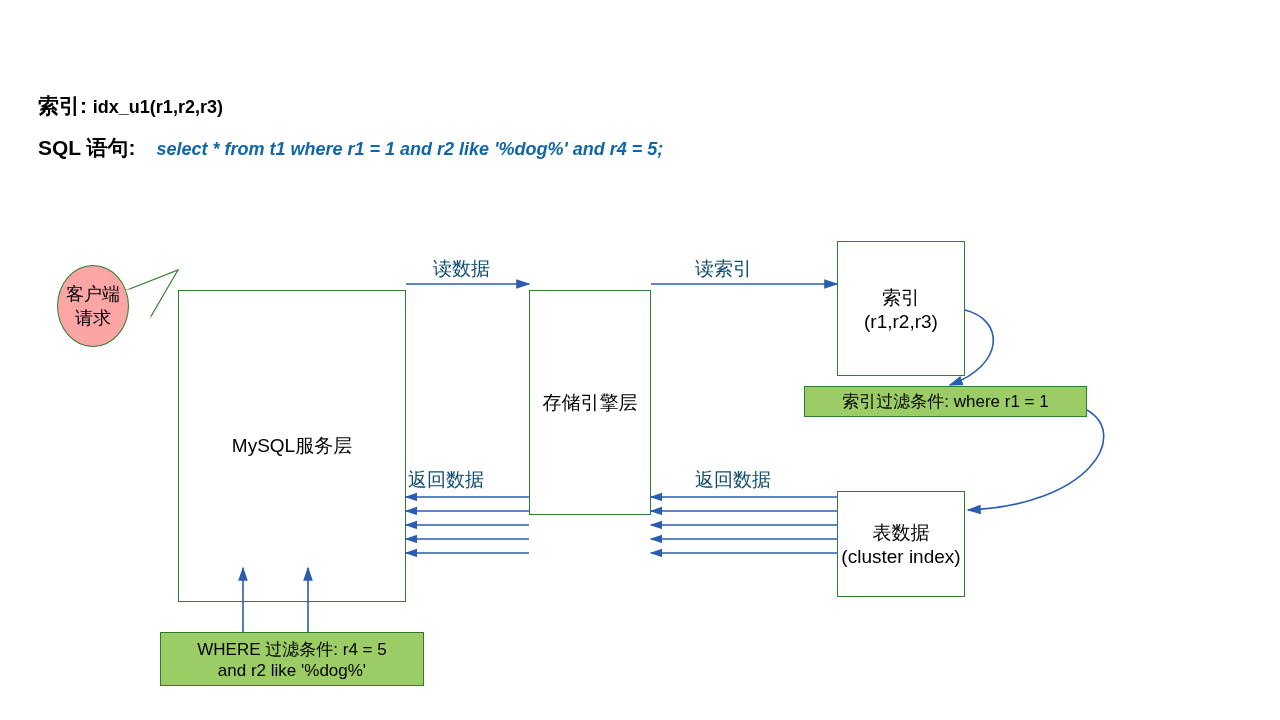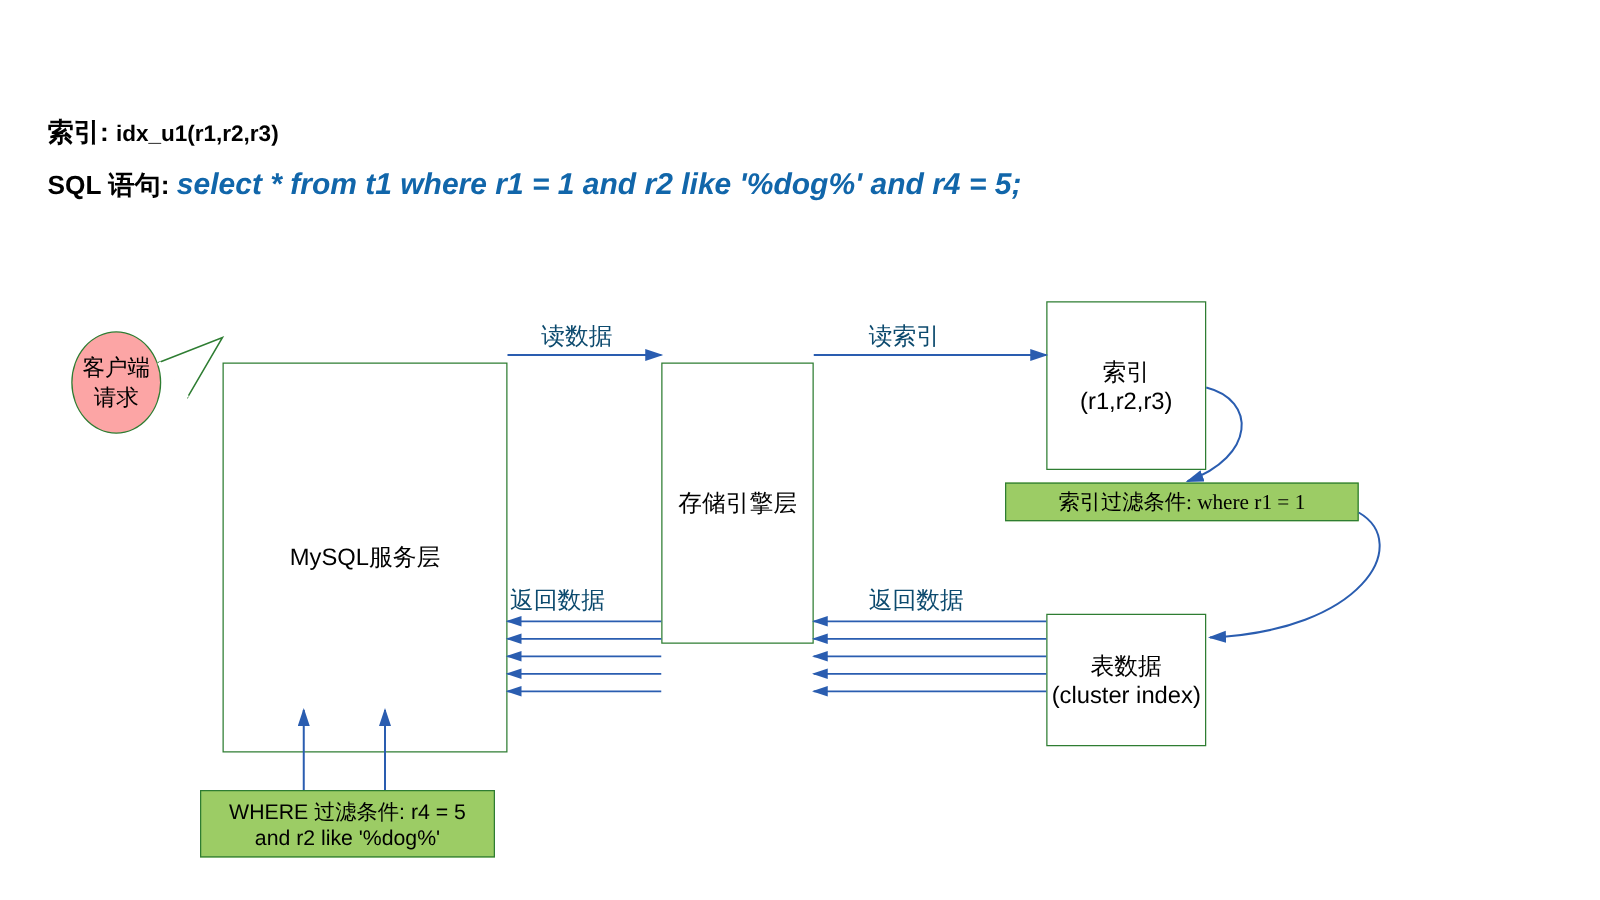--- a/index.html
+++ b/index.html
@@ -24,21 +24,22 @@
     margin-bottom: 14px;
   }
   .hline .sub {
     font-size: 18px;
     font-weight: bold;
   }
   .sql-text {
     font-style: italic;
     font-weight: bold;
     color: #1166aa;
-    font-size: 24px;
+    font-size: 18px;
+    margin-left: 15px;
   }
   .icp-off {
     color: #e40000;
     font-weight: bold;
     font-size: 21px;
   }
   .box {
     position: absolute;
     border: 1px solid #2e7d32;
     background: #fff;
@@ -133,25 +134,25 @@
   </div>
 </div>
 
 <div class="box" style="left:837px; top:454px; width:128px; height:106px;">
   <div>
     <div>表数据</div>
     <div>(cluster index)</div>
   </div>
 </div>
 
-<div class="greenbox" style="left:804px; top:386px; width:283px; height:31px;font-family:Liberation Serif, serif;">
+<div class="greenbox" style="left:804px; top:386px; width:283px; height:31px;">
   <span>索引过滤条件:  where r1 = 1</span>
 </div>
 
-<div class="greenbox" style="left:160px; top:632px; width:236px; height:54px;text-align:center;">
+<div class="greenbox" style="left:160px; top:632px; width:264px; height:54px;text-align:center;">
   <div>
     <div>WHERE 过滤条件:  r4 = 5</div>
     <div>and r2 like '%dog%'</div>
   </div>
 </div>
 
 <div class="label" style="left:433px; top:256px;">读数据</div>
 <div class="label" style="left:695px; top:256px;">读索引</div>
 <div class="label" style="left:408px; top:467px;">返回数据</div>
 <div class="label" style="left:695px; top:467px;">返回数据</div>

